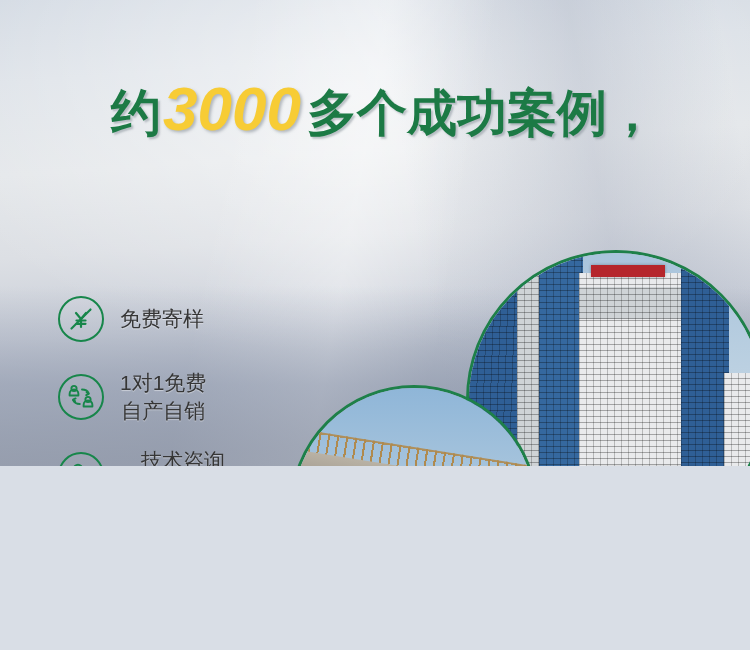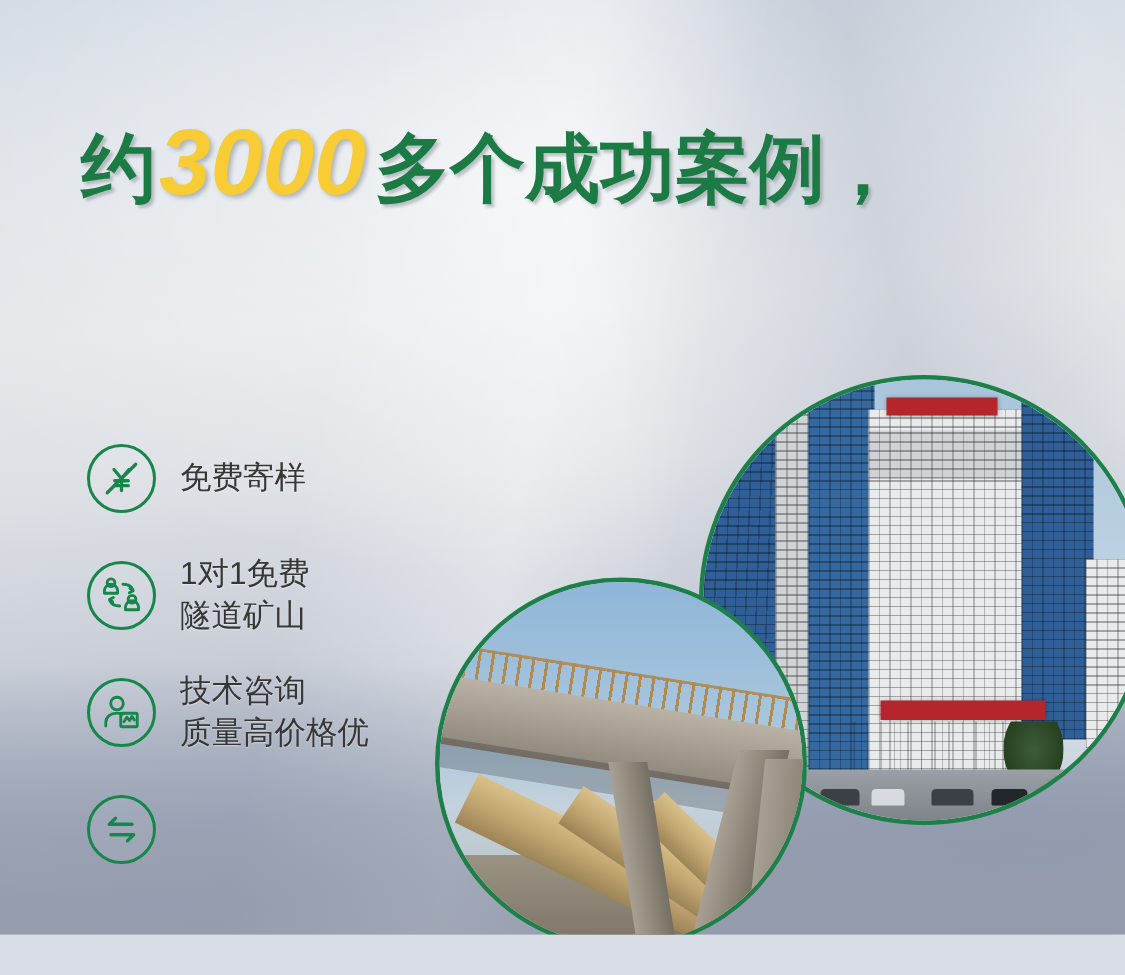--- a/index.html
+++ b/index.html
@@ -4,33 +4,34 @@
 <style>
   * { margin:0; padding:0; box-sizing:border-box; }
   html,body { width:750px; height:650px; overflow:hidden; }
   body {
     font-family:"Liberation Sans","DejaVu Sans",sans-serif;
     background:#d9dee6;
   }
 
   .banner {
     position:relative;
-    width:750px; height:623px;
+    width:750px; height:466px;
     overflow:hidden;
     background:
       radial-gradient(ellipse 700px 420px at 46% 20%, rgba(255,255,255,.55) 0%, rgba(255,255,255,0) 62%),
       linear-gradient(176deg,
         #d3dae3 0%,
         #dde2e8 16%,
         #e4e7ea 34%,
         #dcdfe4 50%,
         #c9ced8 66%,
         #aeb6c4 80%,
         #97a0b2 90%,
         #8e97ab 100%);
+    text-align: center;
   }
   
   .bg-sheen {
     position:absolute; inset:0;
     background:
       linear-gradient(100deg, rgba(255,255,255,0) 30%, rgba(255,255,255,.35) 47%, rgba(255,255,255,0) 60%),
       linear-gradient(80deg, rgba(150,160,180,0) 55%, rgba(140,150,172,.28) 78%, rgba(130,140,165,0) 96%);
     pointer-events:none;
   }
   .bg-bottom-haze {
@@ -282,21 +283,21 @@
             <circle cx="23" cy="18.5" r="2.6"></circle>
             <path d="M18.6 25.5 v-1.6 a4.4 4.4 0 0 1 8.8 0 v1.6 z"></path>
             <path d="M17 8.5 q5 0 6.6 3.6"></path>
             <path d="M21.6 11.2 l2.2 1.6 l-2.6 1.3"></path>
             <path d="M14.8 23 q-5 0 -6.6 -3.6"></path>
             <path d="M10.2 20.3 l-2.2 -1.6 l2.6 -1.3"></path>
           </g>
         </svg>
       </span>
       <span class="feat-label">1对1免费
-隧道矿山</span>
+自产自销</span>
     </div>
 
     <div class="feature">
       <span class="feat-icon">
         <svg width="32" height="32" viewBox="0 0 32 32">
           <g fill="none" stroke="#17864a" stroke-width="1.9" stroke-linecap="round" stroke-linejoin="round">
             <circle cx="13" cy="10" r="4.2"></circle>
             <path d="M5.5 25 v-2.2 c0-4 3.4-6.4 7.5-6.4 1.3 0 2.5 .25 3.5 .7"></path>
             <rect x="15.5" y="16.5" width="11" height="9" rx="1"></rect>
             <path d="M17.6 22.2 l2-3 l1.8 2.2 l1.6-2.8 l1.6 2.4"></path>

